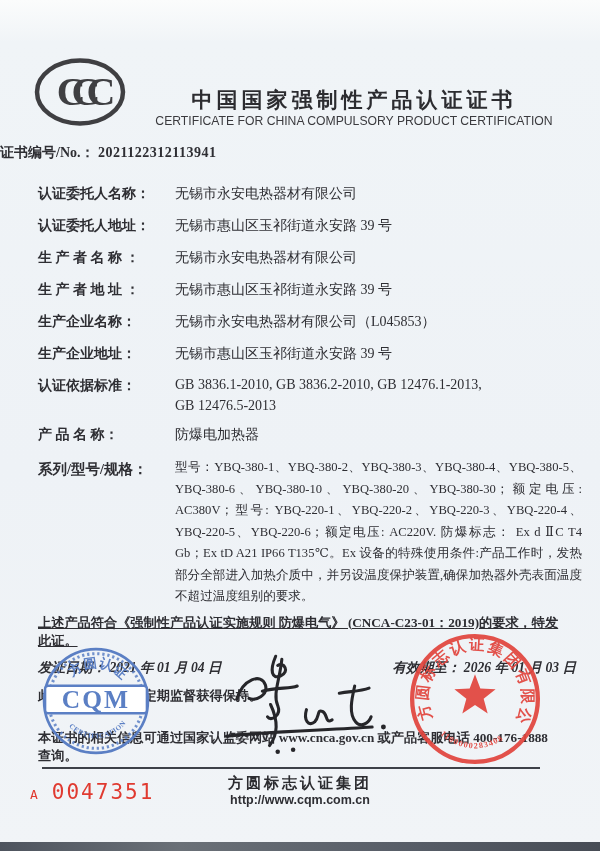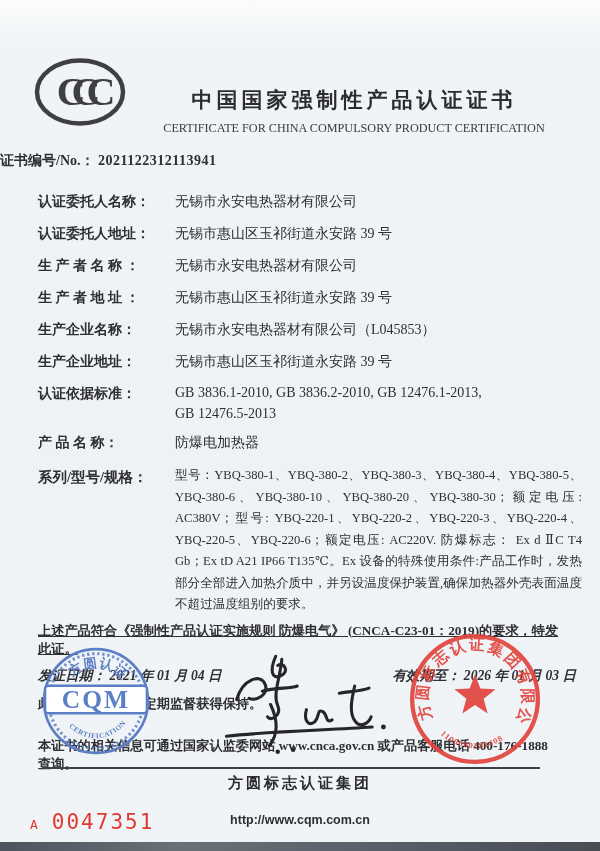--- a/index.html
+++ b/index.html
@@ -7,21 +7,21 @@
   body { font-family:"Liberation Serif","DejaVu Serif",serif; color:#2e2e33; }
   .page {
     position:relative; width:600px; height:851px; overflow:hidden;
     background:linear-gradient(180deg,#fbfcfc 0%,#f0f4f7 5%,#eef2f6 55%,#f1f4f7 100%);
   }
   
   .header { position:relative; padding-top:86px; }
   .ccc-logo { position:absolute; left:30px; top:52px; width:100px; height:82px; }
   .titles { margin-left:128px; width:452px; text-align:center; }
   .title-zh { font-size:21px; font-weight:bold; letter-spacing:4px; color:#2c2c30; }
-  .title-en { margin-top:7px; font-size:12.2px; color:#3a3a3e; font-family:Liberation Serif, serif; }
+  .title-en { font-size:12.2px; color:#3a3a3e; font-family:Liberation Sans, sans-serif; }
   .certno-line { margin-top:16px; padding-right:38px; font-size:14px; font-weight:bold; }
   .certno-line .num { font-family:"Liberation Serif",serif; letter-spacing:0.5px; }
   
   .fields { margin-top:22px; }
   .row { display:flex; padding-left:38px; padding-right:18px; margin-bottom:13px; }
   .row .label { width:134px; flex-shrink:0; font-weight:bold; font-size:14px; line-height:19px; }
   .row .value { flex:1; font-size:14px; line-height:19px; padding-left:3px; }
   .row.std .value { white-space:pre-line; line-height:21px; margin-top:-2px; }
   .row.std { margin-bottom:9px; }
   .row.spec { margin-bottom:6px; }
@@ -35,22 +35,22 @@
   .info { margin-top:24px; font-size:13.2px; }
   
   .cqm-seal { position:absolute; left:40px; top:645px; width:112px; height:112px; }
   .signature { position:absolute; left:218px; top:646px; width:180px; height:118px; }
   .red-seal { position:absolute; left:407px; top:631px; width:136px; height:136px; opacity:0.93; }
   
   .sepline { position:absolute; left:42px; top:767px; width:498px; height:2px; background:#3e4148; }
   .footer { position:absolute; left:0; top:774px; width:100%; text-align:center; }
   .footer-org { font-size:15px; font-weight:bold; letter-spacing:3px; color:#2c2c30; }
   .footer-addr { margin-top:3px; font-size:11px; font-weight:bold; font-family:"Liberation Sans","DejaVu Sans",sans-serif; }
-  .footer-web { margin-top:20px; font-size:12.5px; font-weight:bold; font-family:"Liberation Sans","DejaVu Sans",sans-serif; }
-  .serial { position:absolute; left:30px; top:810px; color:#e03a30; font-family:"DejaVu Sans Mono","Liberation Mono",monospace; }
+  .footer-web { margin-top:0; font-size:12.5px; font-weight:bold; font-family:"Liberation Sans","DejaVu Sans",sans-serif; }
+  .serial { position:absolute; left:30px; top:780px; color:#e03a30; font-family:"DejaVu Sans Mono","Liberation Mono",monospace; }
   .serial .pfx { font-size:13px; margin-right:14px; }
   .serial .no { font-size:21px; letter-spacing:2px; }
   .bottom-strip { position:absolute; left:0; bottom:0; width:100%; height:9px; background:linear-gradient(90deg,#4e545e,#6a7077 30%,#565c66 70%,#474c55); }
   svg text { font-family:"Liberation Serif","DejaVu Serif",serif; }
 </style>
 </head>
 <body>
 
 <div class="page">
 

